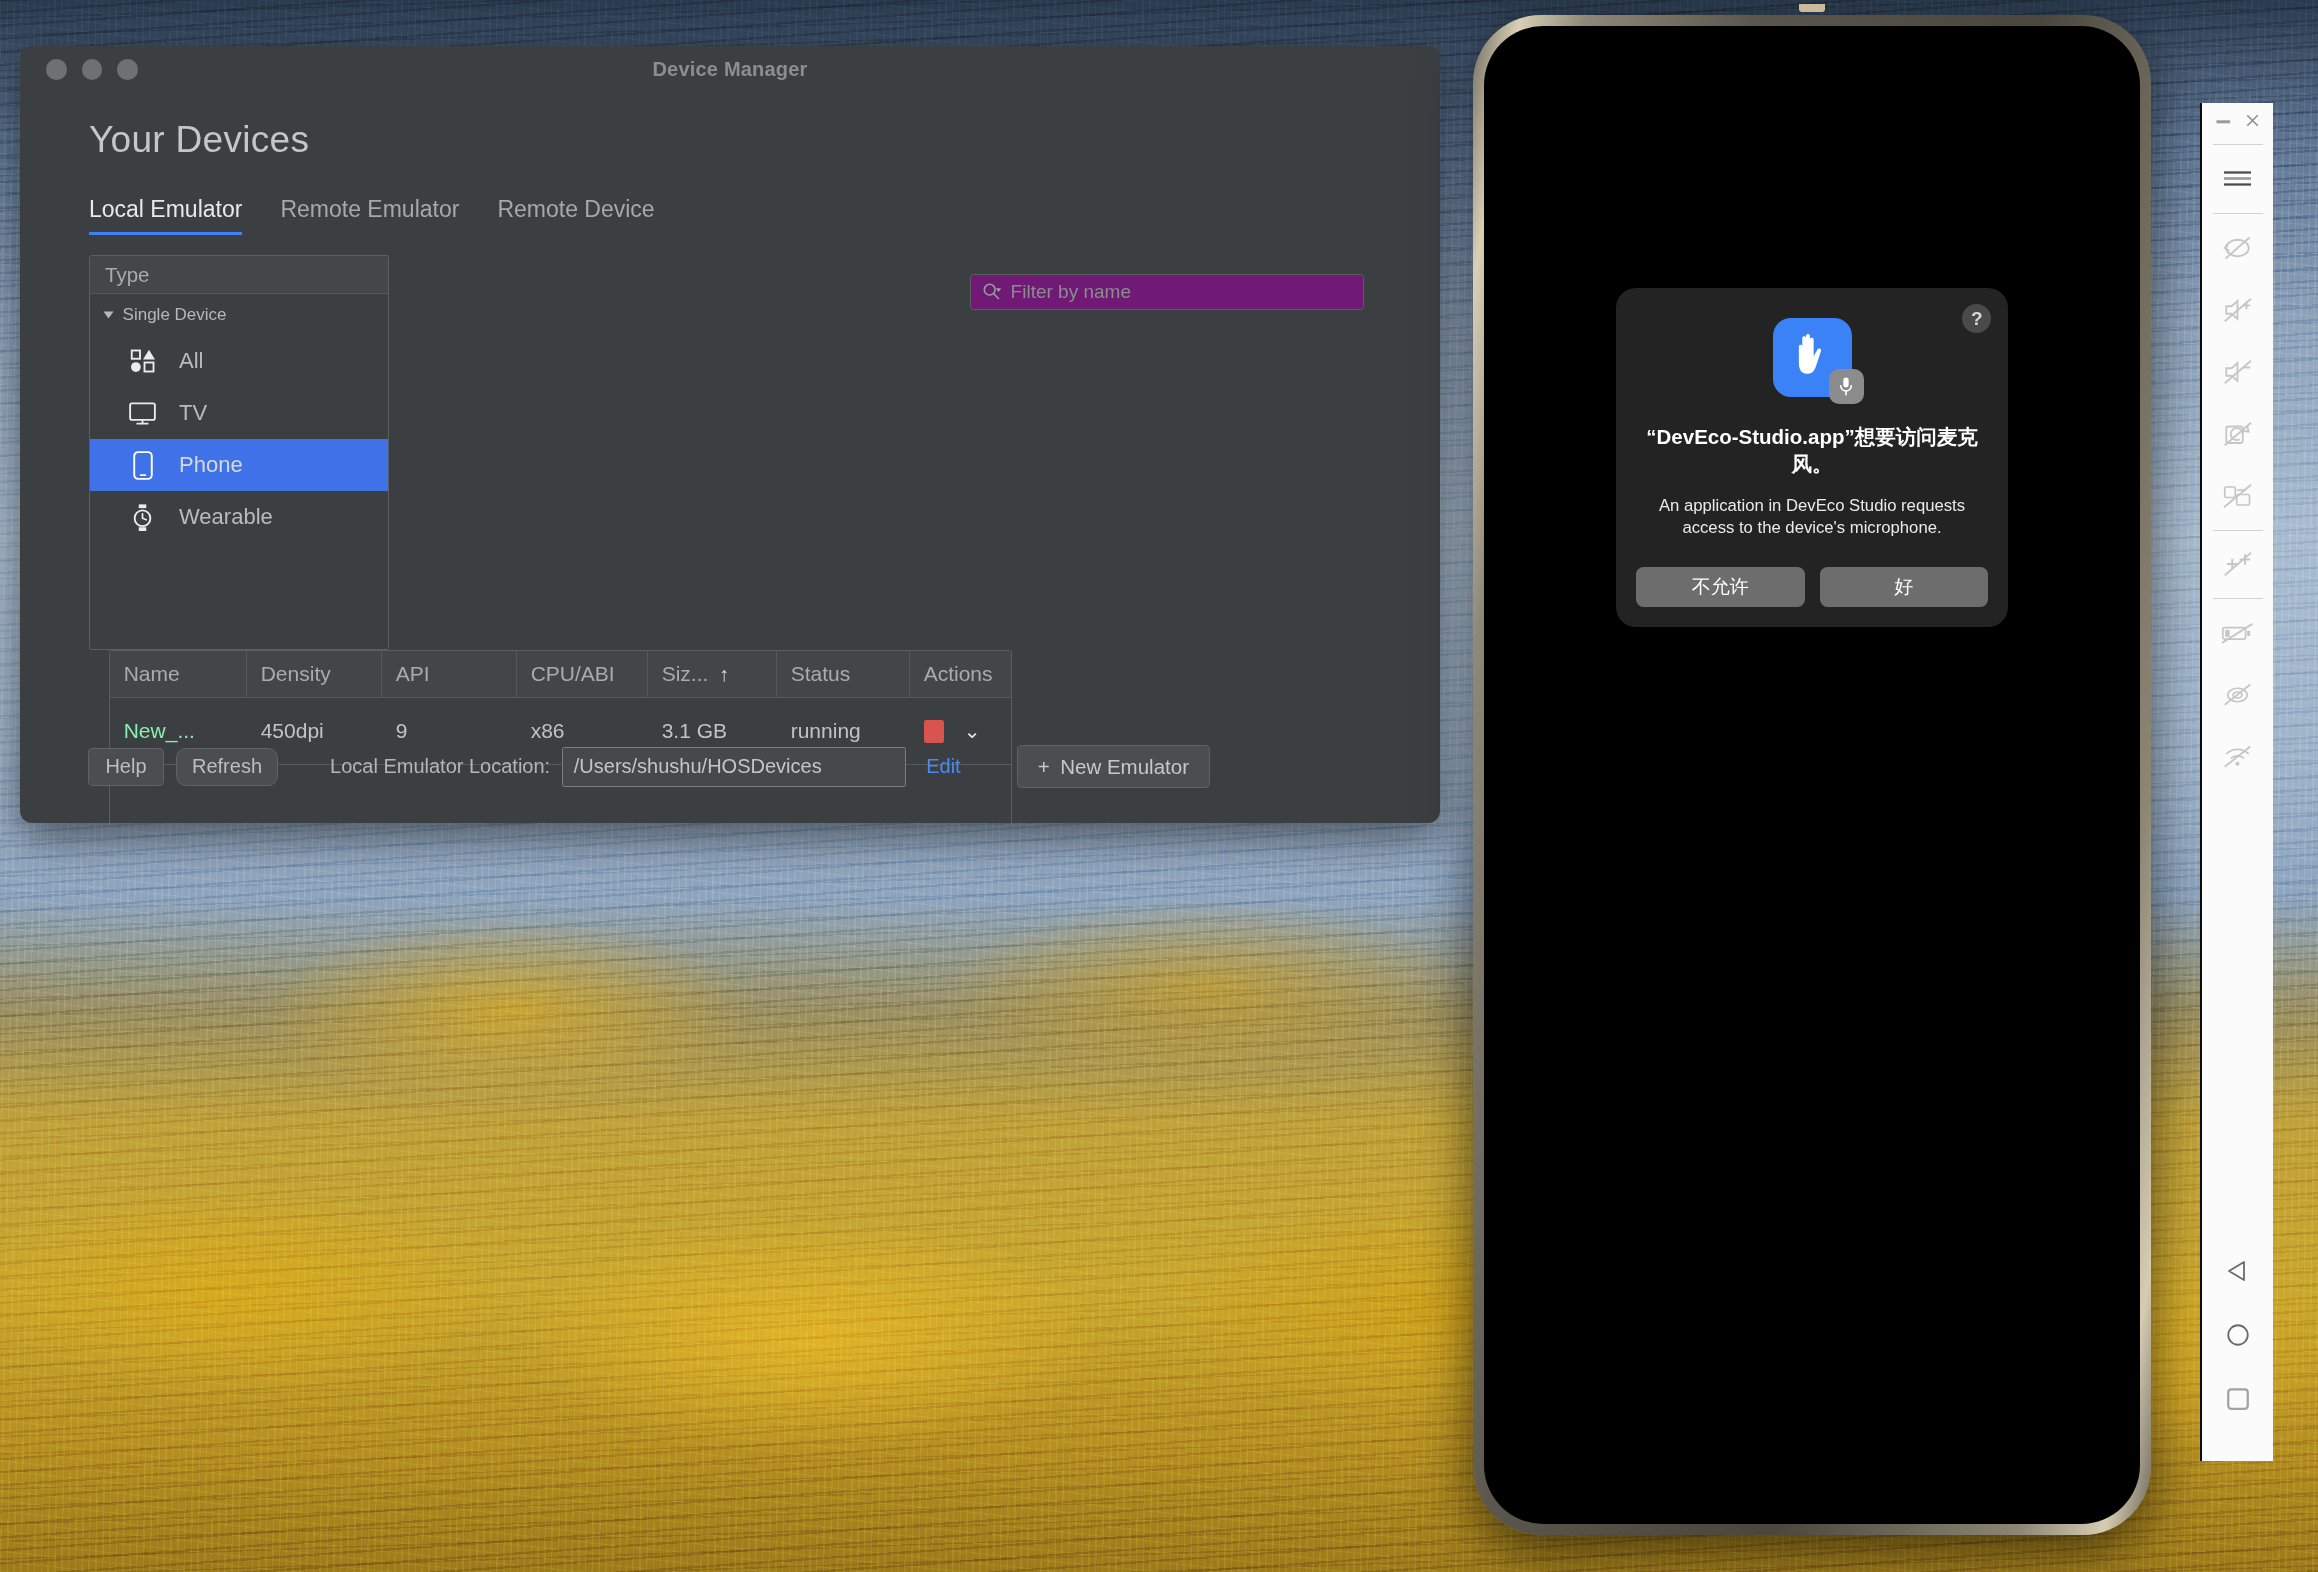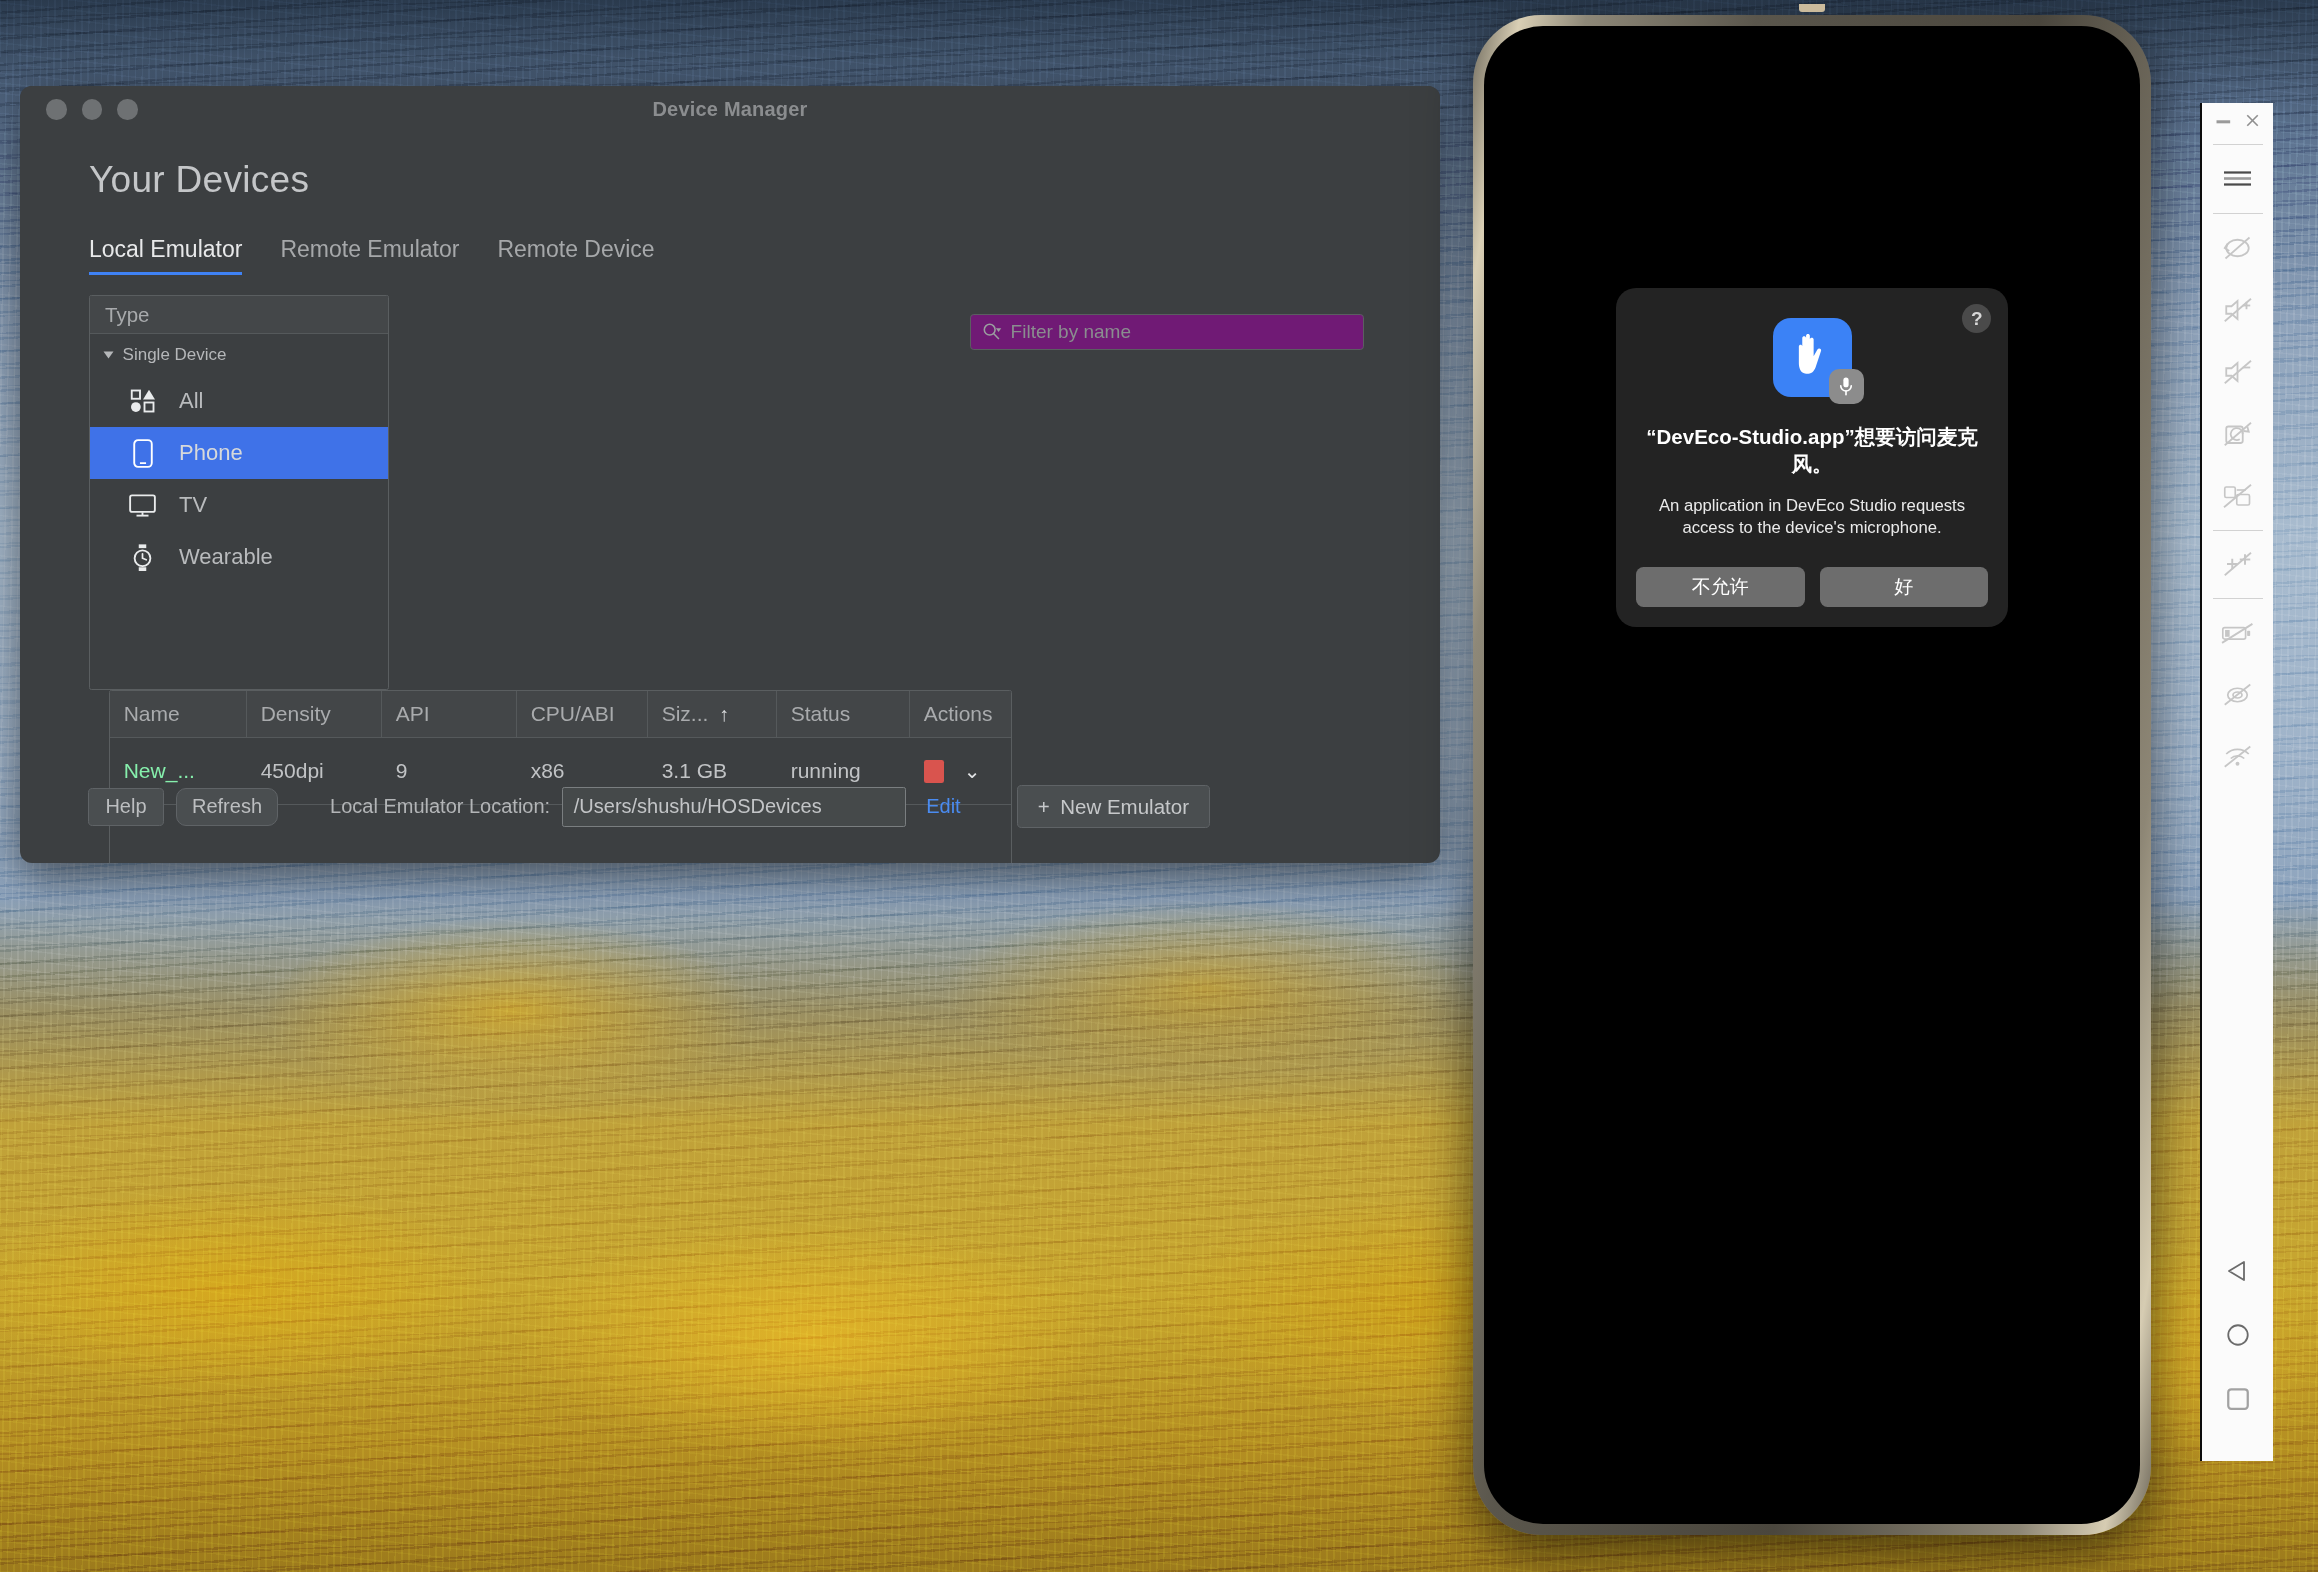--- a/index.html
+++ b/index.html
@@ -66,21 +66,20 @@
   
   #dm-window {
     position: absolute;
     left: 20px; top: 46px;
     width: 1420px; height: 777px;
     background: #3c3f41;
     border-radius: 12px;
     box-shadow: 0 13.7px 46px rgba(0,0,0,.55);
     overflow: hidden;
     z-index: 5;
-    margin-top: 40px;
   }
   #dm-titlebar {
     position: relative;
     height: 47px;
     background: #3c3f41;
     display: flex; align-items: center;
   }
   .traffic-lights { display: flex; gap: 15px; margin-left: 26px; }
   .tl { width: 20.5px; height: 20.5px; border-radius: 50%; background: #6e7173; }
   #dm-title {
@@ -342,39 +341,39 @@
               <svg width="26" height="24" viewBox="0 0 34 32">
                 <rect x="2" y="2" width="11" height="11" fill="none" stroke="#e9ebec" stroke-width="2.5"></rect>
                 <polygon points="25,1 33,14 17,14" fill="#e9ebec"></polygon>
                 <circle cx="7.5" cy="24" r="6.5" fill="#e9ebec"></circle>
                 <rect x="19" y="18" width="12" height="12" fill="none" stroke="#e9ebec" stroke-width="2.5"></rect>
               </svg>
             </span>
             <span class="lbl">All</span>
           </div>
 
-          <div class="tree-item selected">
-            <span class="ico">
-              <svg width="20" height="29" viewBox="0 0 26 38">
-                <rect x="1.5" y="1.5" width="23" height="35" rx="5" fill="none" stroke="#ffffff" stroke-width="2.5"></rect>
-                <line x1="9" y1="31.5" x2="17" y2="31.5" stroke="#ffffff" stroke-width="2.2"></line>
-              </svg>
-            </span>
-            <span class="lbl">Phone</span>
-          </div>
-
           <div class="tree-item">
             <span class="ico">
               <svg width="27" height="23" viewBox="0 0 36 30">
                 <rect x="1.5" y="1.5" width="33" height="22" rx="2.5" fill="none" stroke="#e9ebec" stroke-width="2.5"></rect>
                 <line x1="18" y1="24" x2="18" y2="28" stroke="#e9ebec" stroke-width="2.5"></line>
                 <line x1="10" y1="28.5" x2="26" y2="28.5" stroke="#e9ebec" stroke-width="2.5"></line>
               </svg>
             </span>
             <span class="lbl">TV</span>
+          </div>
+
+          <div class="tree-item selected">
+            <span class="ico">
+              <svg width="20" height="29" viewBox="0 0 26 38">
+                <rect x="1.5" y="1.5" width="23" height="35" rx="5" fill="none" stroke="#ffffff" stroke-width="2.5"></rect>
+                <line x1="9" y1="31.5" x2="17" y2="31.5" stroke="#ffffff" stroke-width="2.2"></line>
+              </svg>
+            </span>
+            <span class="lbl">Phone</span>
           </div>
 
           <div class="tree-item">
             <span class="ico">
               <svg width="23" height="27" viewBox="0 0 30 36">
                 <circle cx="15" cy="19" r="10.5" fill="none" stroke="#e9ebec" stroke-width="2.5"></circle>
                 <rect x="10" y="0.5" width="10" height="5" fill="#e9ebec"></rect>
                 <rect x="10" y="31" width="10" height="5" fill="#e9ebec"></rect>
                 <polyline points="15,13 15,19 20,21" fill="none" stroke="#e9ebec" stroke-width="2.3" stroke-linecap="round"></polyline>
               </svg>

